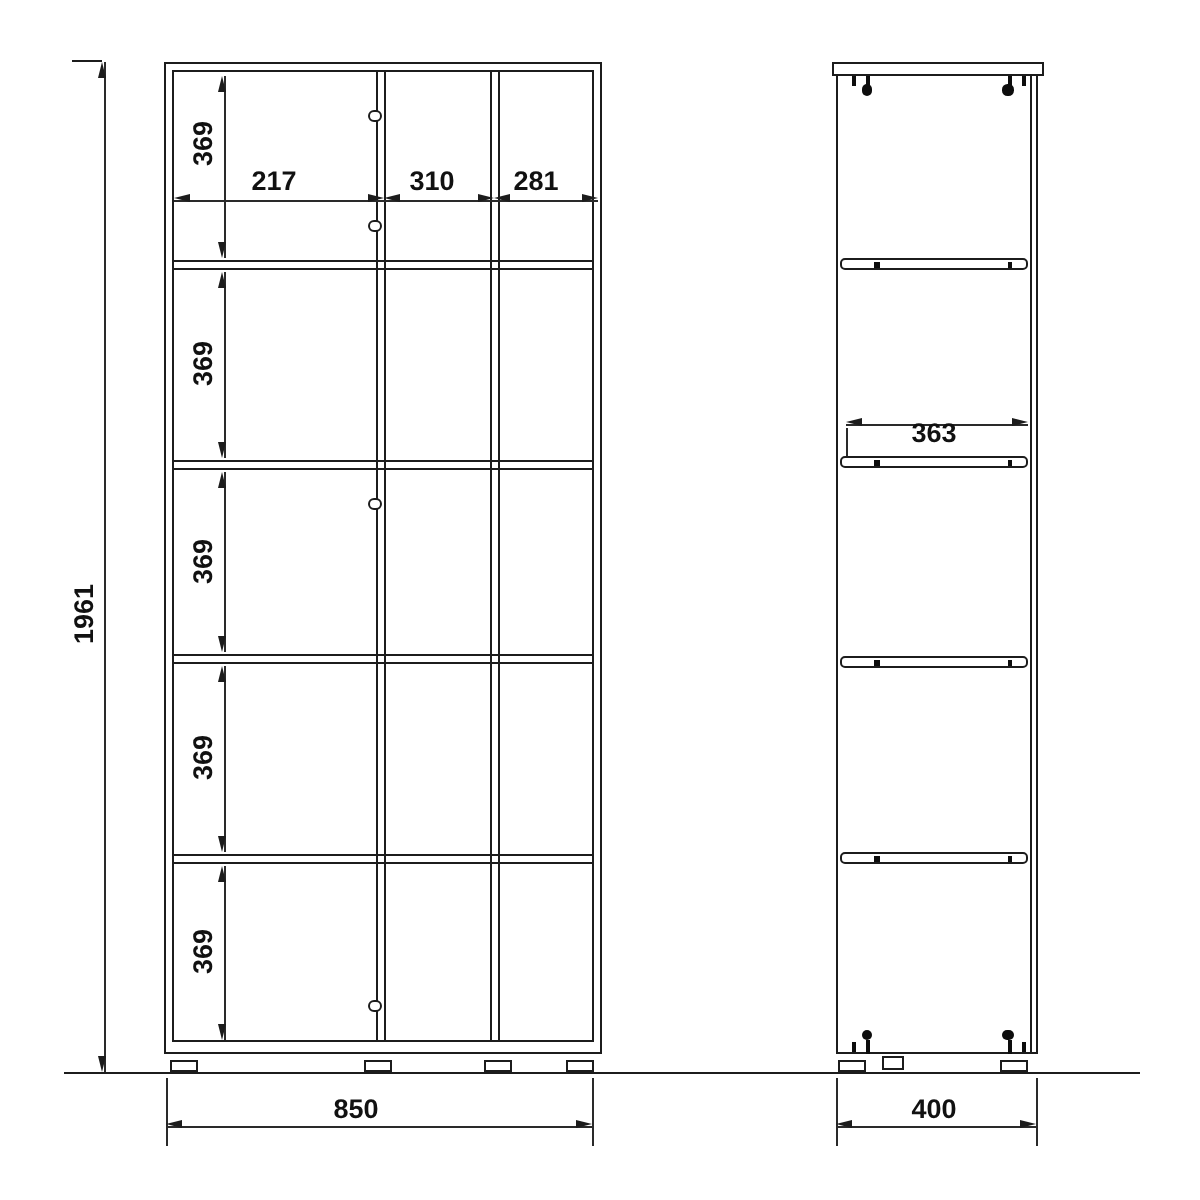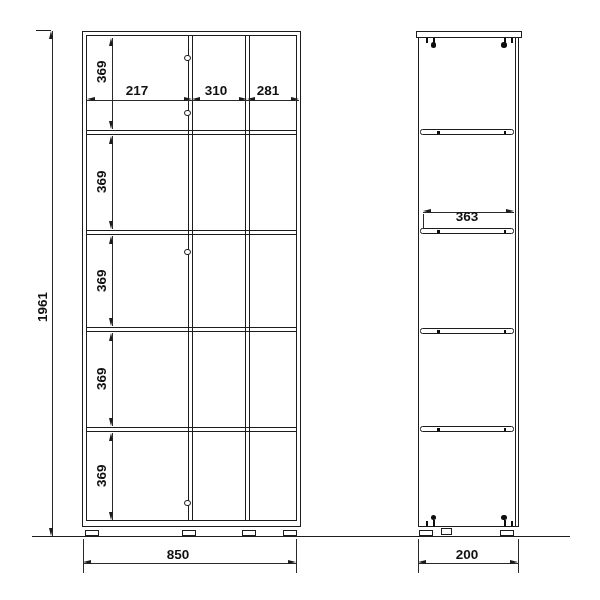--- a/index.html
+++ b/index.html
@@ -168,15 +168,15 @@
   <div class="dimline-h" style="left:83px;top:562.5px;width:213px;"></div>
   <div class="ar ar-l" style="left:83px;top:560.4px;"></div>
   <div class="ar ar-r" style="left:288px;top:560.4px;"></div>
   <div class="lbl" style="left:158px;top:548px;width:40px;">850</div>
 
   <div class="dimline-v" style="left:418px;top:539px;height:34px;"></div>
   <div class="dimline-v" style="left:517.5px;top:539px;height:34px;"></div>
   <div class="dimline-h" style="left:418px;top:562.5px;width:100px;"></div>
   <div class="ar ar-l" style="left:418px;top:560.4px;"></div>
   <div class="ar ar-r" style="left:509.5px;top:560.4px;"></div>
-  <div class="lbl" style="left:447px;top:548px;width:40px;">200</div>
+  <div class="lbl" style="left:447px;top:548px;width:40px;">400</div>
 
 </div>
 
 </body></html>

